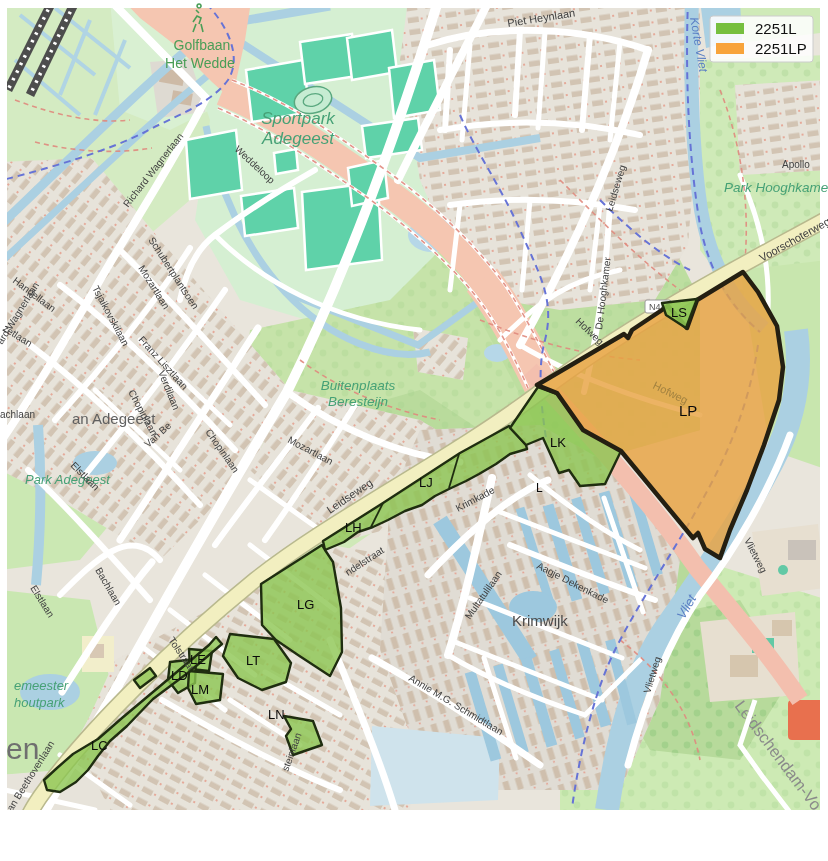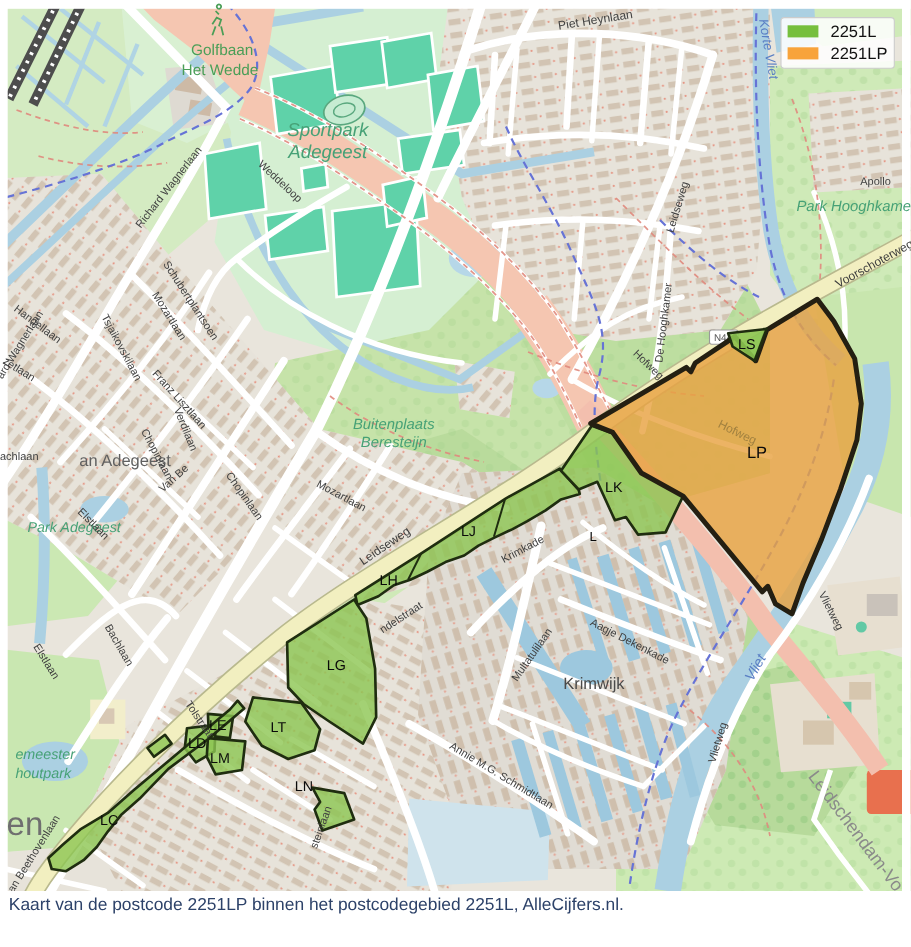--- a/index.html
+++ b/index.html
@@ -449,14 +449,13 @@
 <text x="536" y="568" transform="rotate(27 536 568)">Aagje Dekenkade</text>
 <text x="408" y="680" transform="rotate(31 408 680)">Annie M.G. Schmidtlaan</text>
 <text x="168" y="640" transform="rotate(56 168 640)">Tolstraat</text>
 <text x="288" y="772" transform="rotate(-70 288 772)">steinlaan</text>
 <text x="348" y="576" transform="rotate(-33 348 576)">ndelstraat</text>
 <text x="782" y="168" font-size="10">Apollo</text>
 </g>
 </svg>
 
 <div id="cap">
-<div style="padding-top:4px">Kaart van de postcode 2251LP binnen het postcodegebied 2251L, AlleCijfers.nl.</div>
 </div>
 
 </body></html>

